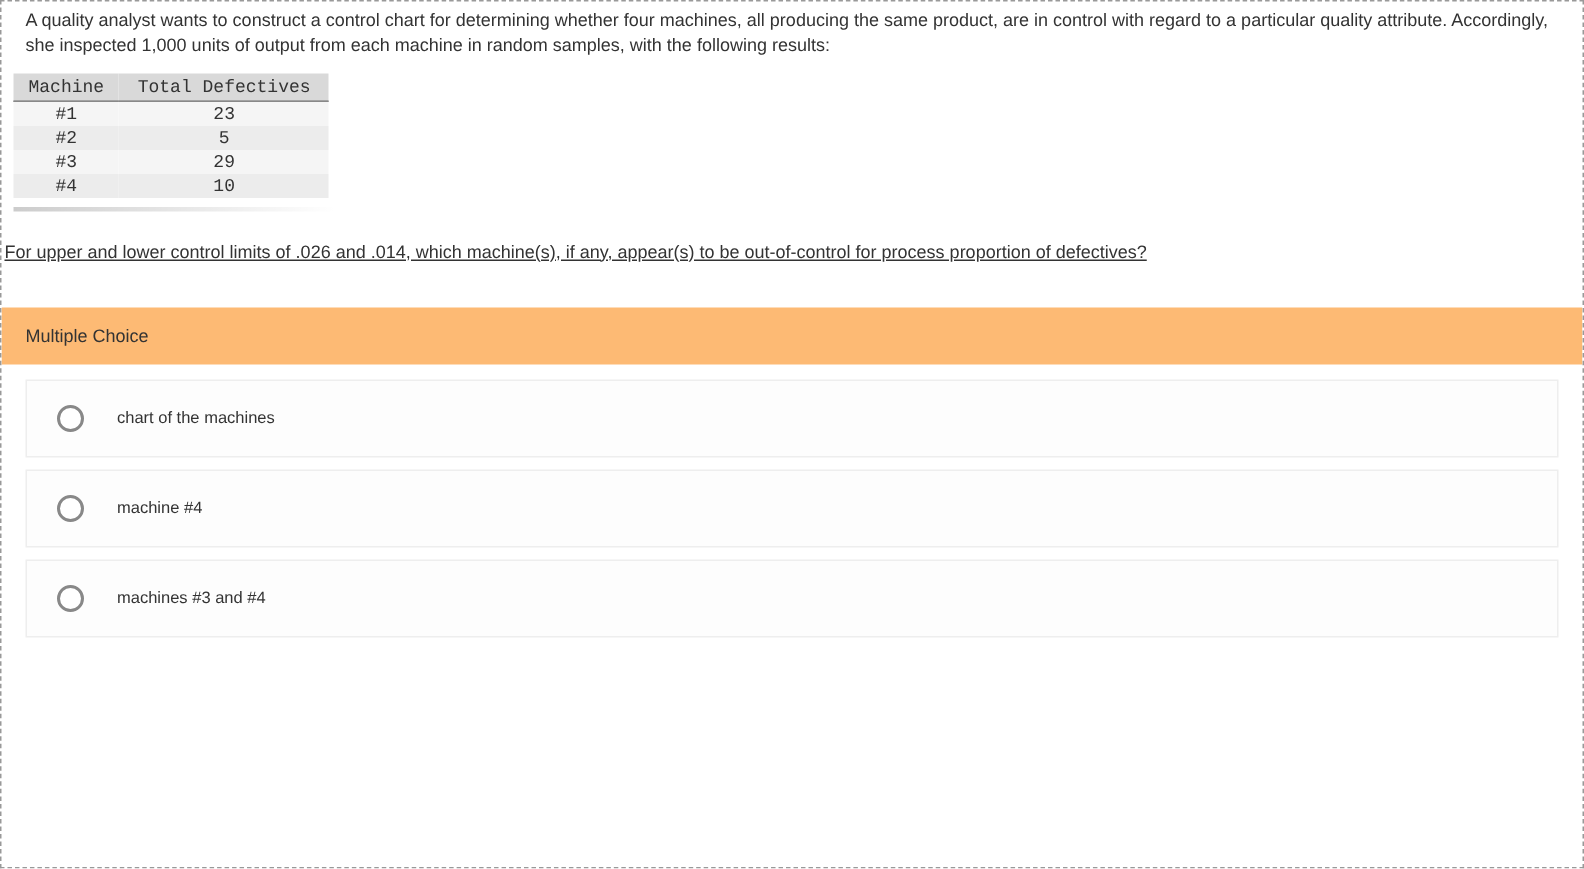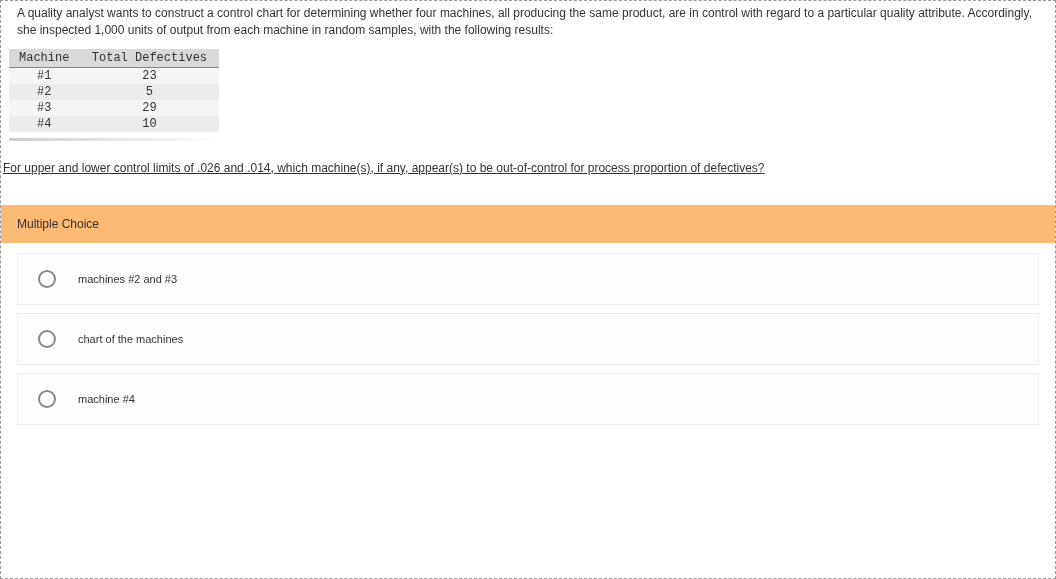--- a/index.html
+++ b/index.html
@@ -116,30 +116,30 @@
         <td>10</td>
       </tr>
     </tbody>
   </table>
   <div class="table-shadow"></div>
 
   <div class="followup">For upper and lower control limits of .026 and .014, which machine(s), if any, appear(s) to be out-of-control for process proportion of defectives?</div>
 
   <div class="mc-label">Multiple Choice</div>
 
-  <div class="choice">
-    <div class="radio"></div>
-    <div class="choice-label">machines #2 and #3</div>
-  </div>
 
   <div class="choice">
     <div class="radio"></div>
     <div class="choice-label">chart of the machines</div>
   </div>
 
   <div class="choice">
     <div class="radio"></div>
     <div class="choice-label">machine #4</div>
   </div>
 
+  <div class="choice">
+    <div class="radio"></div>
+    <div class="choice-label">machines #3 and #4</div>
+  </div>
 
 
 </div>
 
 </body></html>

